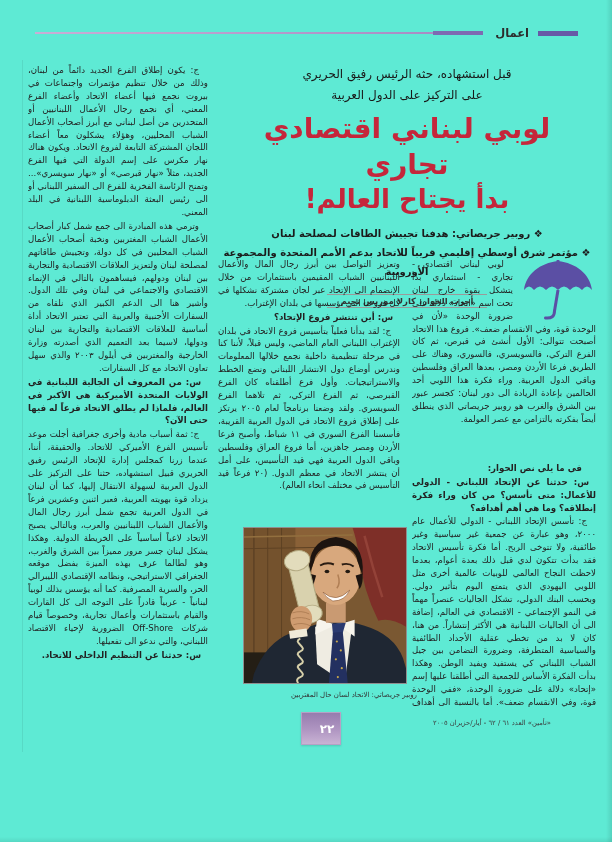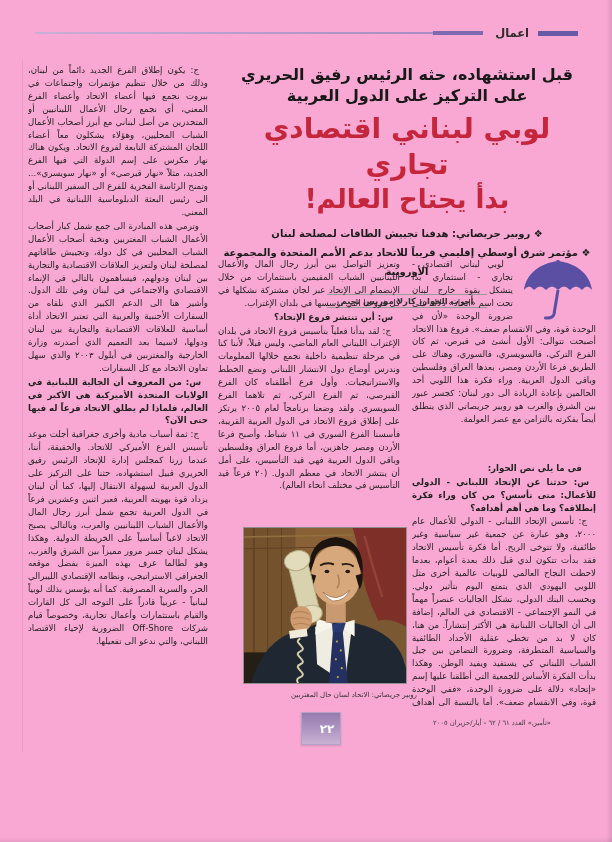--- a/index.html
+++ b/index.html
@@ -1,20 +1,20 @@
 <!DOCTYPE html>
 <html lang="ar" dir="rtl"><head>
 <meta charset="utf-8">
 <style>
   html,body{margin:0;padding:0;background:#e8e8e8;}
   .page{
     position:relative;
     width:612px;height:842px;
     margin:0 auto;
-    background:#f9a8d4;
+    background:#5eead4;
     font-family:"DejaVu Sans", sans-serif;
     direction:rtl;
     overflow:hidden;
     color:#222;
   }
   
   .page::after{
     content:'';position:absolute;right:0;top:0;bottom:0;width:6px;pointer-events:none;
     background:linear-gradient(to left, rgba(0,0,0,0.10), rgba(0,0,0,0));
   }
@@ -33,21 +33,21 @@
   .topbar .thickseg{width:50px;height:4px;background:#7e6ab2;}
   .topbar .label{
     margin:0 9px 0 12px;font-size:11.5px;font-weight:bold;color:#2c2c2c;line-height:12px;
   }
   .topbar .shortbar{width:40px;height:5px;background:#675aa6;}
 
   
   .header-block{
     position:absolute;top:64px;left:218px;width:378px;text-align:center;
   }
-  .kicker{font-size:16px;font-weight:bold;color:#181818;line-height:21px;margin:0;}
+  .kicker{font-size:12px;font-weight:normal;color:#181818;line-height:21px;margin:0;}
   .headline{color:#c5263b;font-weight:bold;margin:0;}
   .headline.l1{font-size:28px;line-height:36px;margin-top:5px;}
   .headline.l2{font-size:26px;line-height:32px;}
   .bullets{margin-top:9px;}
   .bullet{font-size:10px;font-weight:bold;color:#1b1b1b;line-height:19px;margin:0;}
   .byline-wrap{margin-top:8px;}
   .byline{
     display:inline-block;font-size:8.5px;font-weight:bold;color:#333;
     border-top:1px solid #9a9a9a;border-bottom:1px solid #9a9a9a;
     padding:1px 14px;
@@ -140,20 +140,21 @@
     <p>وتعزيز التواصل بين أبرز رجال المال والأعمال اللبنانيين الشباب المقيمين باستثمارات من خلال الإنضمام الى الإتحاد عبر لجان مشتركة نشكلها في كل فروعنا التي نؤسسها في بلدان الإغتراب.</p>
     <p class="q">س: أين تنتشر فروع الإتحاد؟</p>
     <p class="ans">ج: لقد بدأنا فعلياً بتأسيس فروع الاتحاد في بلدان الإغتراب اللبناني العام الماضي، وليس قبلاً، لأننا كنا في مرحلة تنظيمية داخلية نجمع خلالها المعلومات وندرس أوضاع دول الانتشار اللبناني ونضع الخطط والاستراتيجيات. وأول فرع أطلقناه كان الفرع القبرصي، ثم الفرع التركي، ثم تلاهما الفرع السويسري. ولقد وضعنا برنامجاً لعام ٢٠٠٥ يرتكز على إطلاق فروع الاتحاد في الدول العربية القريبة، فأسسنا الفرع السوري في ١١ شباط، وأصبح فرعا الأردن ومصر جاهزين، أما فروع العراق وفلسطين وباقي الدول العربية فهي قيد التأسيس، على أمل أن ينتشر الاتحاد في معظم الدول. (٢٠ فرعاً قيد التأسيس في مختلف انحاء العالم).</p>
   </div>
 
   <div class="col col-left">
     <p class="ans">ج: يكون إطلاق الفرع الجديد دائماً من لبنان، وذلك من خلال تنظيم مؤتمرات واجتماعات في بيروت نجمع فيها أعضاء الاتحاد وأعضاء الفرع المعني، أي نجمع رجال الأعمال اللبنانيين أو المتحدرين من أصل لبناني مع أبرز أصحاب الأعمال الشباب المحليين، وهؤلاء يشكلون معاً أعضاء اللجان المشتركة التابعة لفروع الاتحاد. ويكون هناك نهار مكرس على إسم الدولة التي فيها الفرع الجديد، مثلاً «نهار قبرصي» أو «نهار سويسري»... وتمنح الرئاسة الفخرية للفرع الى السفير اللبناني أو الى رئيس البعثة الدبلوماسية اللبنانية في البلد المعني.</p>
     <p class="cont">وترمي هذه المبادرة الى جمع شمل كبار أصحاب الأعمال الشباب المغتربين ونخبة أصحاب الأعمال الشباب المحليين في كل دولة، وتجييش طاقاتهم لمصلحة لبنان ولتعزيز العلاقات الاقتصادية والتجارية بين لبنان ودولهم، فيساهمون بالتالي في الإنماء الاقتصادي والاجتماعي في لبنان وفي تلك الدول. وأشير هنا الى الدعم الكبير الذي نلقاه من السفارات الأجنبية والعربية التي تعتبر الاتحاد أداة أساسية للعلاقات الاقتصادية والتجارية بين لبنان ودولها، لاسيما بعد التعميم الذي أصدرته وزارة الخارجية والمغتربين في أيلول ٢٠٠٣ والذي سهل تعاون الاتحاد مع كل السفارات.</p>
     <p class="q">س: من المعروف أن الجالية اللبنانية في الولايات المتحدة الأميركية هي الأكبر في العالم، فلماذا لم يطلق الاتحاد فرعاً له فيها حتى الآن؟</p>
     <p class="ans">ج: ثمة أسباب مادية وأخرى جغرافية أجلت موعد تأسيس الفرع الأميركي للاتحاد. والحقيقة، أننا، عندما زرنا كمجلس إدارة للإتحاد الرئيس رفيق الحريري قبيل استشهاده، حثنا على التركيز على الدول العربية لسهولة الانتقال إليها، كما أن لبنان يزداد قوة بهويته العربية، فعبر اثنين وعشرين فرعاً في الدول العربية تجمع شمل أبرز رجال المال والأعمال الشباب اللبنانيين والعرب، وبالتالي يصبح الاتحاد لاعباً أساسياً على الخريطة الدولية. وهكذا يشكل لبنان جسر مرور مميزاً بين الشرق والغرب، وهو لطالما عرف بهذه الميزة بفضل موقعه الجغرافي الاستراتيجي، ونظامه الإقتصادي الليبرالي الحر، والسرية المصرفية. كما أنه يؤسس بذلك لوبياً لبنانياً - عربياً قادراً على التوجه الى كل القارات والقيام باستثمارات وأعمال تجارية، وخصوصاً قيام شركات Off-Shore الضرورية لإحياء الاقتصاد اللبناني، والتي ندعو الى تفعيلها.</p>
+    <p class="q">س: حدثنا عن التنظيم الداخلي للاتحاد.</p>
 
   </div>
 
   <div class="photo">
     <svg viewBox="0 0 164 157" xmlns="http://www.w3.org/2000/svg" preserveAspectRatio="none">
 
       <rect width="164" height="157" fill="#7a5832"></rect>
       <rect x="0" y="0" width="70" height="157" fill="#74522d"></rect>
       <line x1="10" y1="0" x2="10" y2="150" stroke="#5d4124" stroke-width="1.5"></line>
       <line x1="24" y1="0" x2="24" y2="150" stroke="#5d4124" stroke-width="1"></line>

